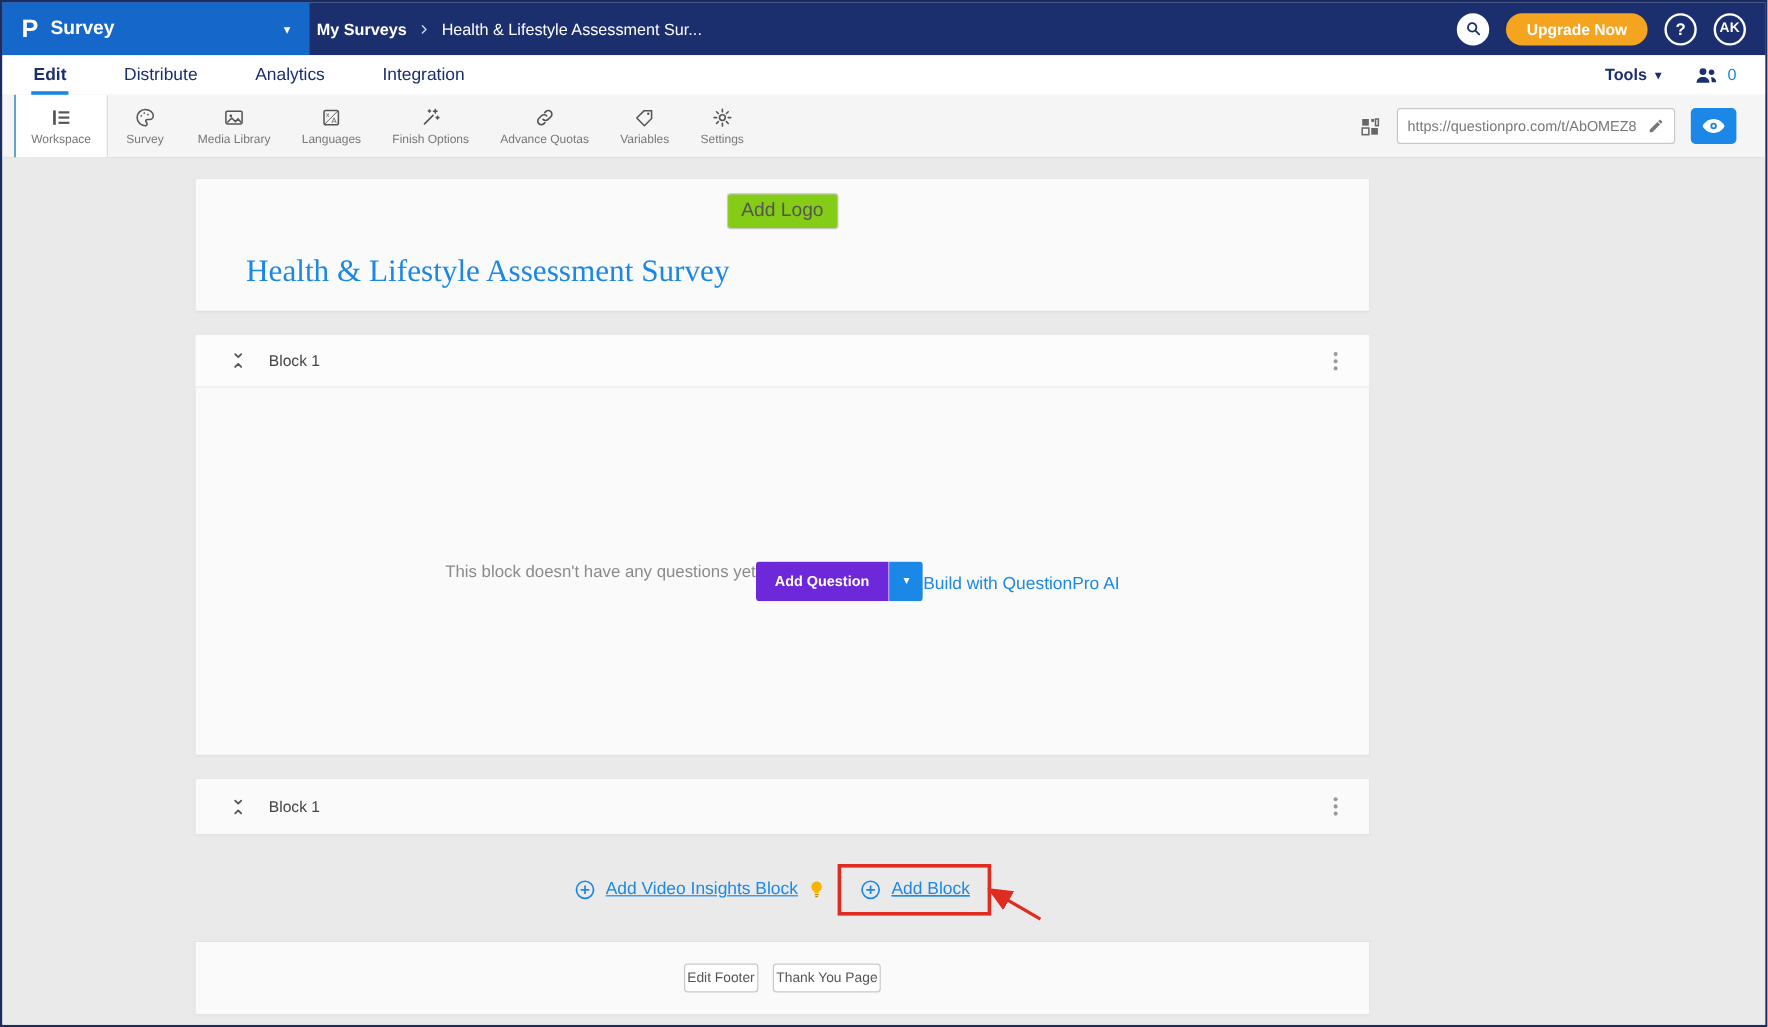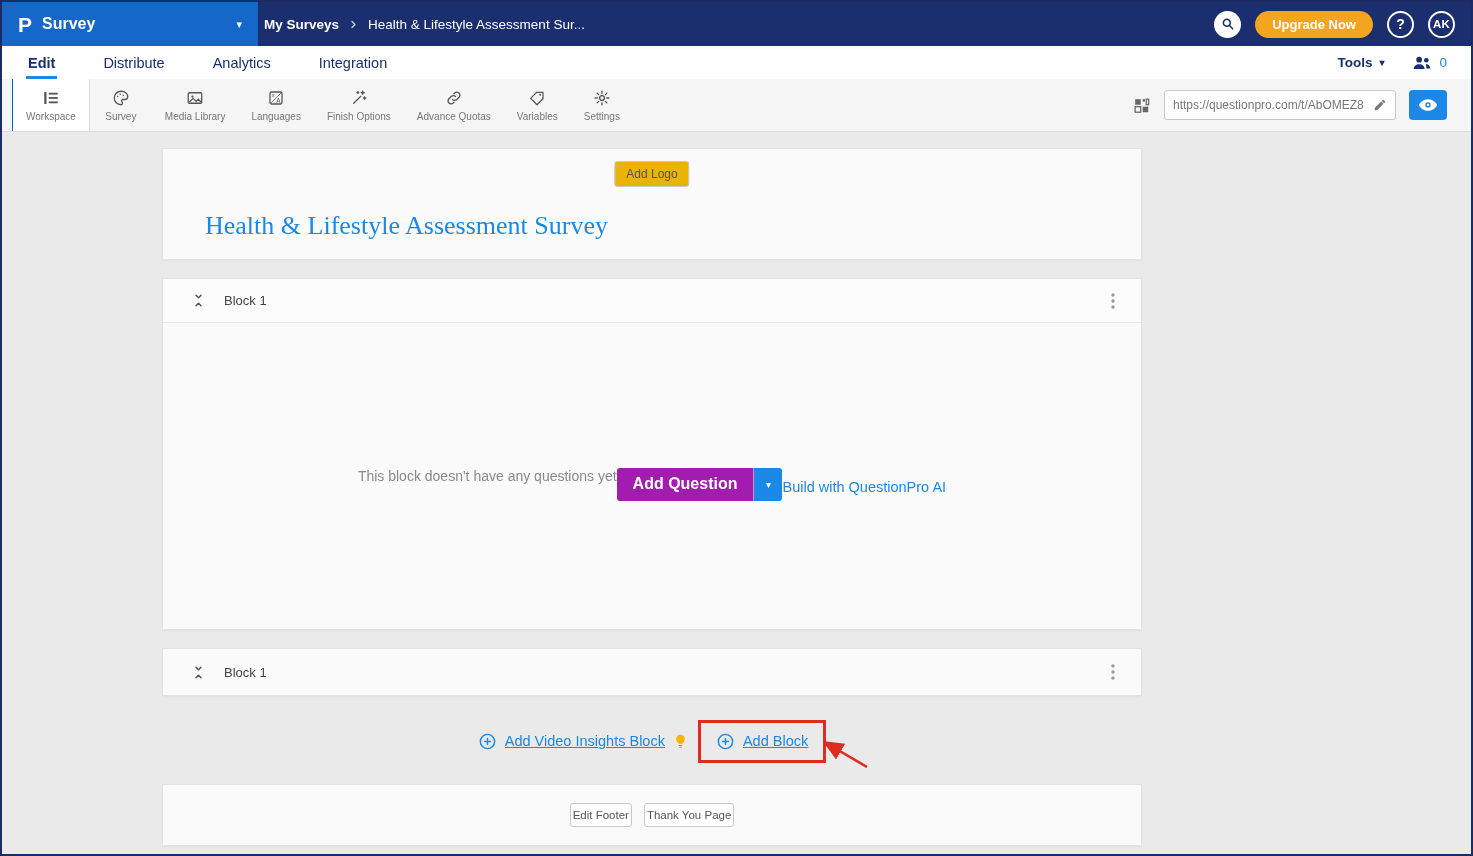--- a/index.html
+++ b/index.html
@@ -45,34 +45,34 @@
   .url-input { border:none; outline:none; flex:1; min-width:0; font-size:12px; color:#777; font-family:inherit; background:transparent; }
   .pencil-btn { cursor:pointer; display:flex; }
   .preview-btn { width:38px; height:30px; background:#1b87e6; border:none; border-radius:4px; display:flex; align-items:center; justify-content:center; cursor:pointer; }
 
   
   .main { flex:1; background:#eaeaea; padding:16px 0 0 160px; }
   .col { width:980px; }
   .card { background:#fafafa; border:1px solid #e2e2e2; box-shadow:0 1px 2px rgba(0,0,0,.04); }
 
   .header-card { height:112px; position:relative; }
-  .add-logo { position:absolute; top:12px; left:50%; transform:translateX(-50%); background:#eab308; border:1px solid #c9c9c9; border-radius:3px; font-size:12px; color:#555; padding:5px 11px; cursor:pointer; font-family:inherit; }
+  .add-logo { position:absolute; top:12px; left:50%; transform:translateX(-50%); background:#84cc16; border:1px solid #c9c9c9; border-radius:3px; font-size:16px; color:#555; padding:5px 11px; cursor:pointer; font-family:inherit; }
   .survey-title { position:absolute; left:42px; bottom:18px; font-size:26px; color:#1b87e6; font-weight:500; cursor:pointer;font-family:Liberation Serif, serif; }
 
   .block-card { margin-top:18px; }
   .block-bar { height:44px; display:flex; align-items:center; padding:0 22px 0 28px; }
   .block-card .block-bar { background:#fcfcfc; border-bottom:1px solid #e8e8e8; }
   .collapse-btn { display:flex; cursor:pointer; }
   .block-title { font-size:13px; color:#444; margin-left:18px; }
   .kebab { margin-left:auto; cursor:pointer; display:flex; padding:4px; }
 
   .block-body { height:306px; display:flex; flex-direction:row; align-items:center; justify-content:center; }
   .empty-msg { font-size:14px; color:#8a8a8a; }
   .add-q { margin-top:16px; display:flex; height:33px; border-radius:3px; overflow:hidden; cursor:pointer; }
-  .add-q-main { background:#a21caf; color:#fff; font-size:16px; font-weight:600; display:flex; align-items:center; padding:0 16px; border:none; border-right:1px solid rgba(255,255,255,.5); font-family:inherit; cursor:pointer; }
+  .add-q-main { background:#6d28d9; color:#fff; font-size:12px; font-weight:600; display:flex; align-items:center; padding:0 16px; border:none; border-right:1px solid rgba(255,255,255,.5); font-family:inherit; cursor:pointer; }
   .add-q-dd { background:#1b87e6; color:#fff; width:28px; border:none; display:flex; align-items:center; justify-content:center; font-size:10px; cursor:pointer; }
   .ai-link { margin-top:22px; font-size:14.5px; color:#1b87e6; font-weight:500; cursor:pointer; text-decoration:none; }
 
   .block-footer { margin-top:18px; height:48px; display:flex; align-items:center; padding:0 22px 0 28px; }
 
   .insert-row { margin-top:16px; height:58px; display:flex; align-items:center; justify-content:center; gap:10px; }
   .insert-item { display:flex; align-items:center; gap:8px; color:#1b87e6; font-size:14.5px; font-weight:500; cursor:pointer;text-decoration:underline; }
   .annot-box { border:3px solid #e02b20; padding:9px 15px; position:relative; }
   .add-block-lbl { text-decoration:underline; }
   .annot-arrow { position:absolute; right:-52px; bottom:-16px; pointer-events:none; }

